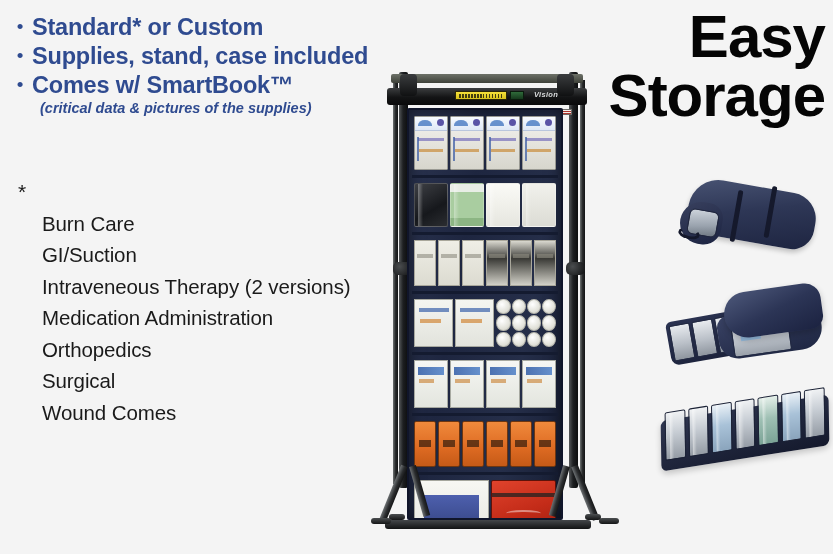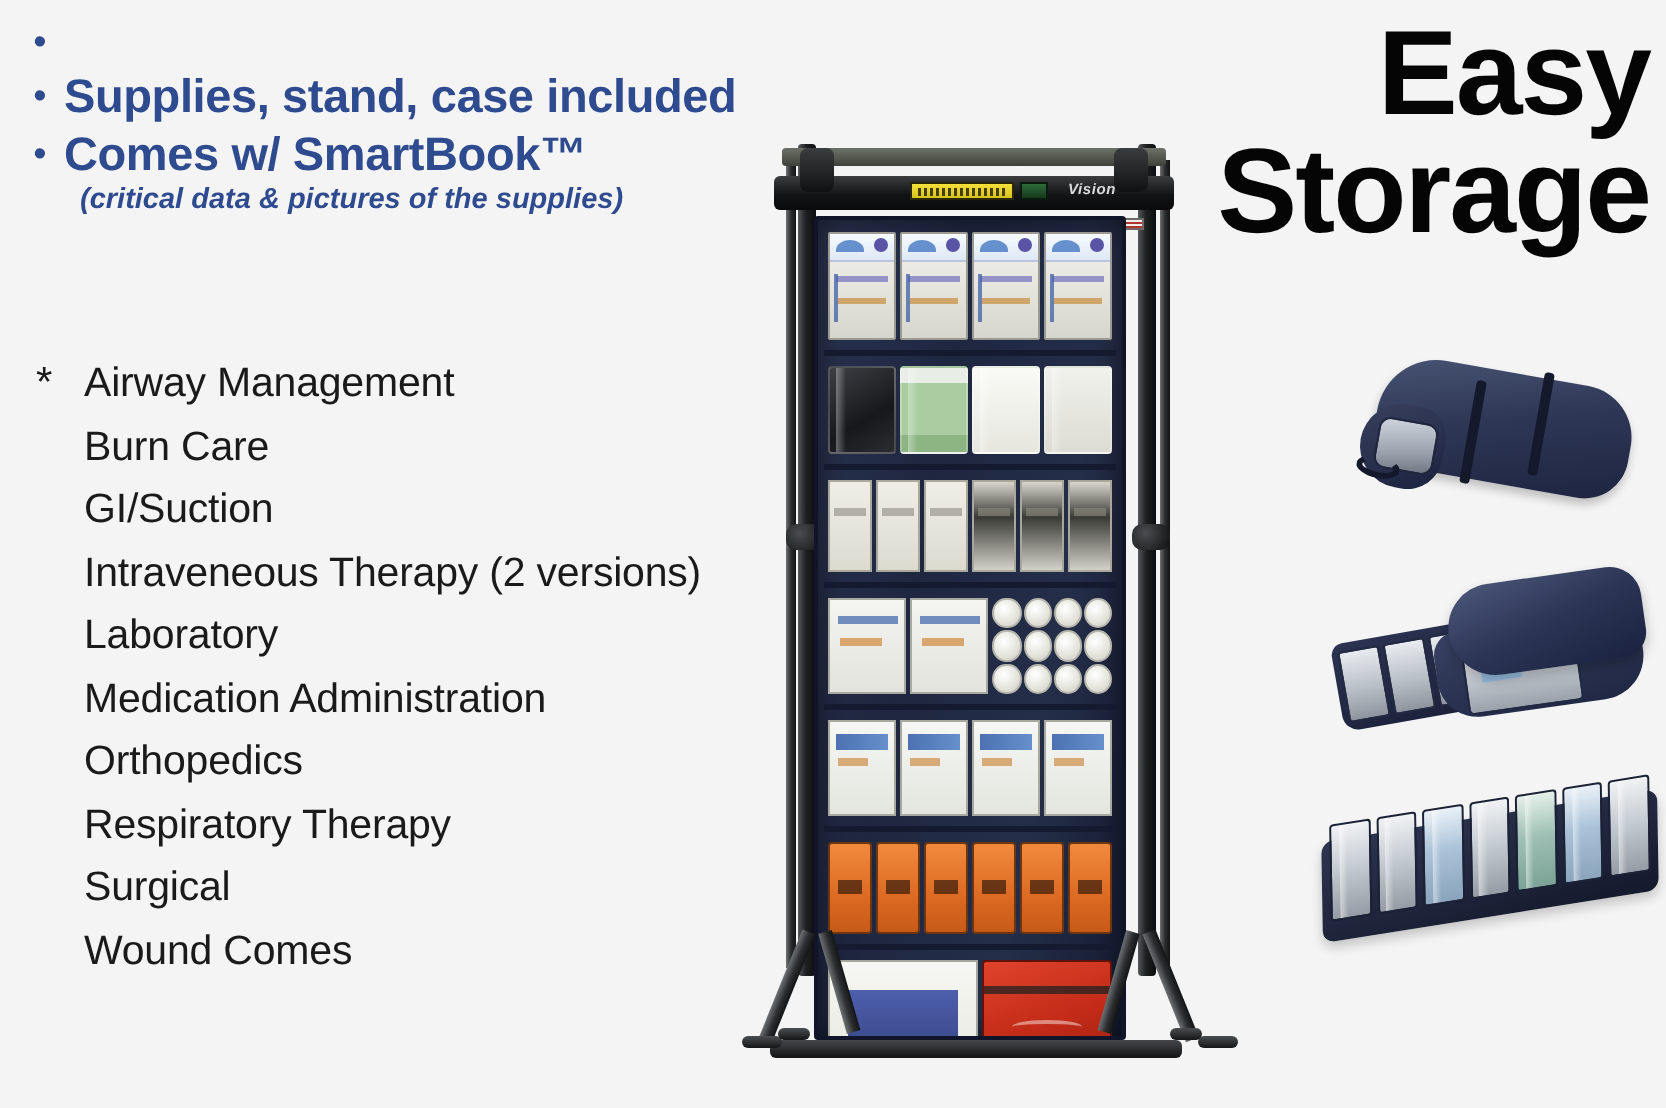--- a/index.html
+++ b/index.html
@@ -580,68 +580,60 @@
 </style>
 </head>
 <body>
 
 <div class="slide">
 
   <div class="bullets">
 
     <div class="bullet-row">
       <span class="bullet-dot">•</span>
+      <span class="bullet-text">Standard* or Custom</span>
     </div>
 
     <div class="bullet-row">
       <span class="bullet-dot">•</span>
       <span class="bullet-text">Supplies, stand, case included</span>
     </div>
 
     <div class="bullet-row">
       <span class="bullet-dot">•</span>
       <span class="bullet-text">Comes w/ SmartBook™</span>
     </div>
 
     <div class="sub-note">(critical data &amp; pictures of the supplies)</div>
   </div>
 
   <div class="supply-list">
 
     <div class="supply-row">
       <span class="supply-mark">*</span>
-      <span class="supply-label">Airway Management</span>
     </div>
     <div class="supply-row">
       <span class="supply-mark"></span>
       <span class="supply-label">Burn Care</span>
     </div>
     <div class="supply-row">
       <span class="supply-mark"></span>
       <span class="supply-label">GI/Suction</span>
     </div>
     <div class="supply-row">
       <span class="supply-mark"></span>
       <span class="supply-label">Intraveneous Therapy (2 versions)</span>
     </div>
     <div class="supply-row">
       <span class="supply-mark"></span>
-      <span class="supply-label">Laboratory</span>
-    </div>
-    <div class="supply-row">
-      <span class="supply-mark"></span>
       <span class="supply-label">Medication Administration</span>
     </div>
     <div class="supply-row">
       <span class="supply-mark"></span>
       <span class="supply-label">Orthopedics</span>
-    </div>
-    <div class="supply-row">
-      <span class="supply-mark"></span>
-      <span class="supply-label">Respiratory Therapy</span>
     </div>
     <div class="supply-row">
       <span class="supply-mark"></span>
       <span class="supply-label">Surgical</span>
     </div>
     <div class="supply-row">
       <span class="supply-mark"></span>
       <span class="supply-label">Wound Comes</span>
     </div>
   </div>

